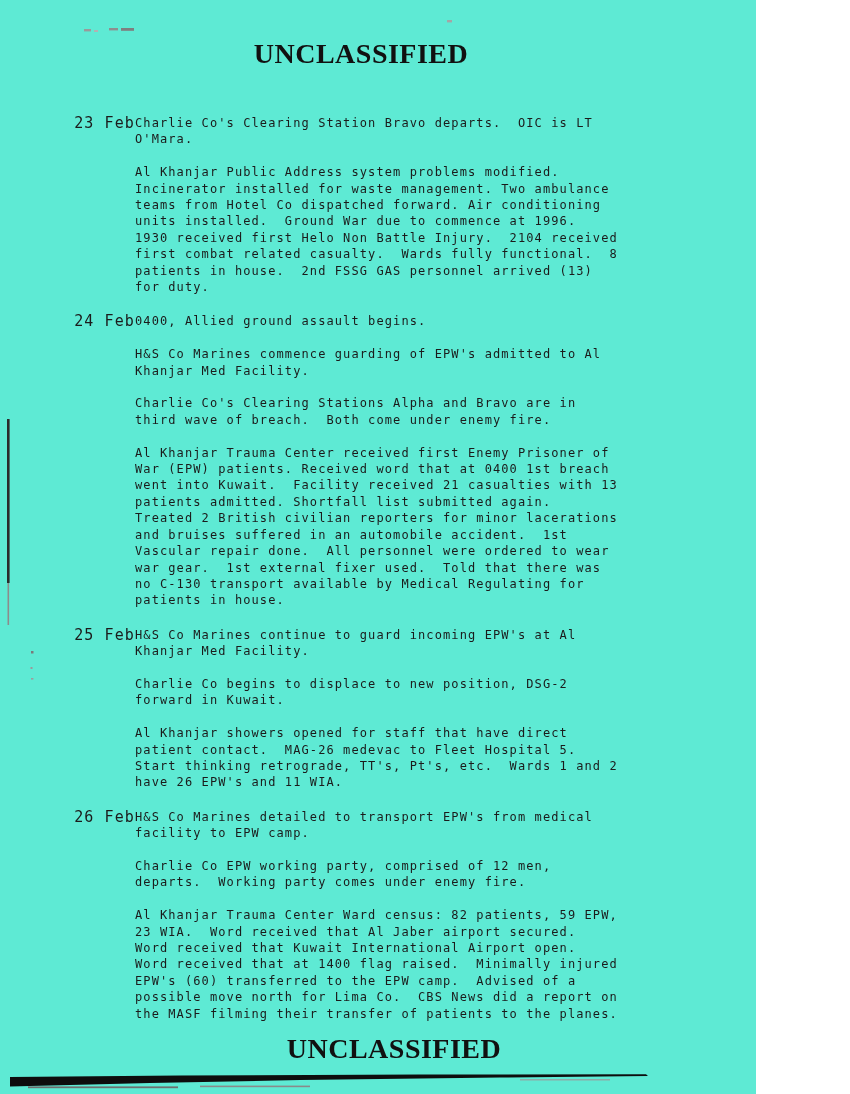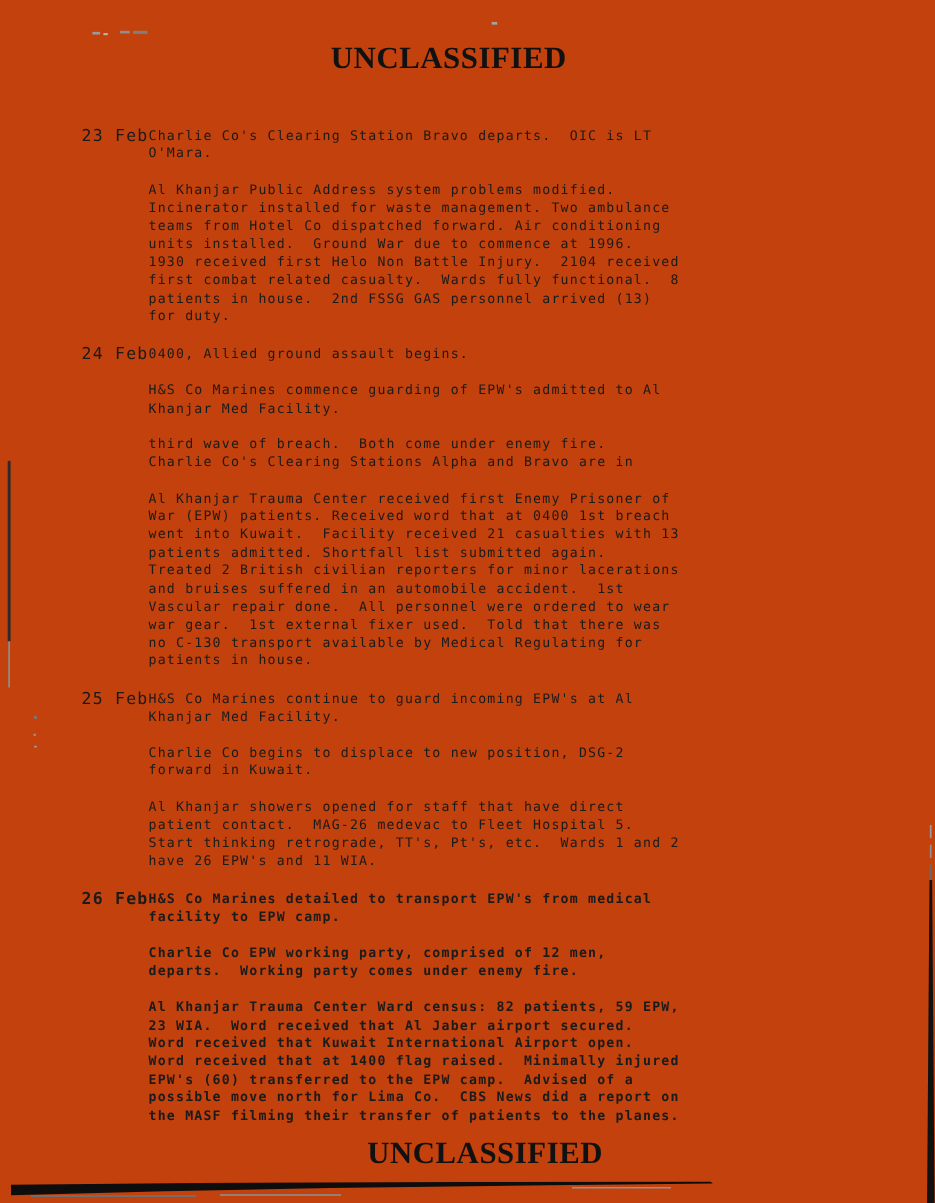--- a/index.html
+++ b/index.html
@@ -1,20 +1,20 @@
 <!DOCTYPE html>
 <html><head>
 <meta charset="utf-8">
 <style>
   html, body { margin: 0; padding: 0; background: #ffffff; }
   .page {
     position: relative;
-    width: 850px;
+    width: 756px;
     height: 1094px;
-    background: #c2410c;
+    background: #5eead4;
     overflow: hidden;
     font-family: "DejaVu Sans Mono", monospace;
     color: #1b1b1b;
   }
   .classification {
     font-family: "Liberation Serif", serif;
     font-weight: bold;
     font-size: 28px;
     letter-spacing: 0.5px;
     color: #111;
@@ -30,21 +30,21 @@
     transform: translateX(16px);
   }
   main.log {
     margin-top: 47px;
     padding-left: 31px;
   }
   section.entry {
     display: flex;
     margin-bottom: 18px;
   }
-  section.entry:last-child { margin-bottom: 13px; font-weight: bold; }
+  section.entry:last-child { margin-bottom: 13px; }
   .date {
     width: 104px;
     flex: 0 0 104px;
     font-size: 15px;
     line-height: 16.4px;
     letter-spacing: 1.1px;
     white-space: pre;
     text-align: right;
   }
   .paras { flex: 1 1 auto; }
@@ -128,22 +128,22 @@
     <div class="date">24 Feb</div>
     <div class="paras">
           <div class="para">
             <div class="line">0400, Allied ground assault begins.</div>
           </div>
           <div class="para">
             <div class="line">H&amp;S Co Marines commence guarding of EPW's admitted to Al</div>
             <div class="line">Khanjar Med Facility.</div>
           </div>
           <div class="para">
+            <div class="line">Charlie Co's Clearing Stations Alpha and Bravo are in</div>
             <div class="line">third wave of breach.  Both come under enemy fire.</div>
-            <div class="line">Charlie Co's Clearing Stations Alpha and Bravo are in</div>
           </div>
           <div class="para">
             <div class="line">Al Khanjar Trauma Center received first Enemy Prisoner of</div>
             <div class="line">War (EPW) patients. Received word that at 0400 1st breach</div>
             <div class="line">went into Kuwait.  Facility received 21 casualties with 13</div>
             <div class="line">patients admitted. Shortfall list submitted again.</div>
             <div class="line">Treated 2 British civilian reporters for minor lacerations</div>
             <div class="line">and bruises suffered in an automobile accident.  1st</div>
             <div class="line">Vascular repair done.  All personnel were ordered to wear</div>
             <div class="line">war gear.  1st external fixer used.  Told that there was</div>

